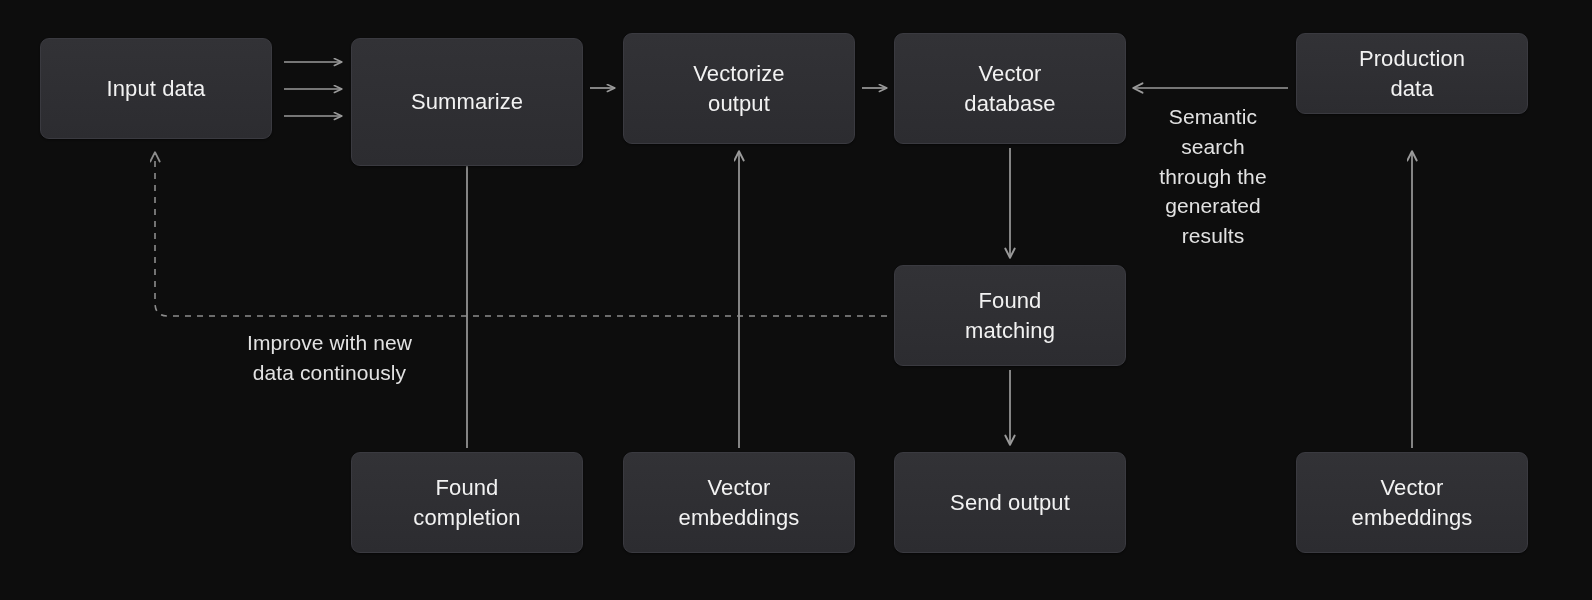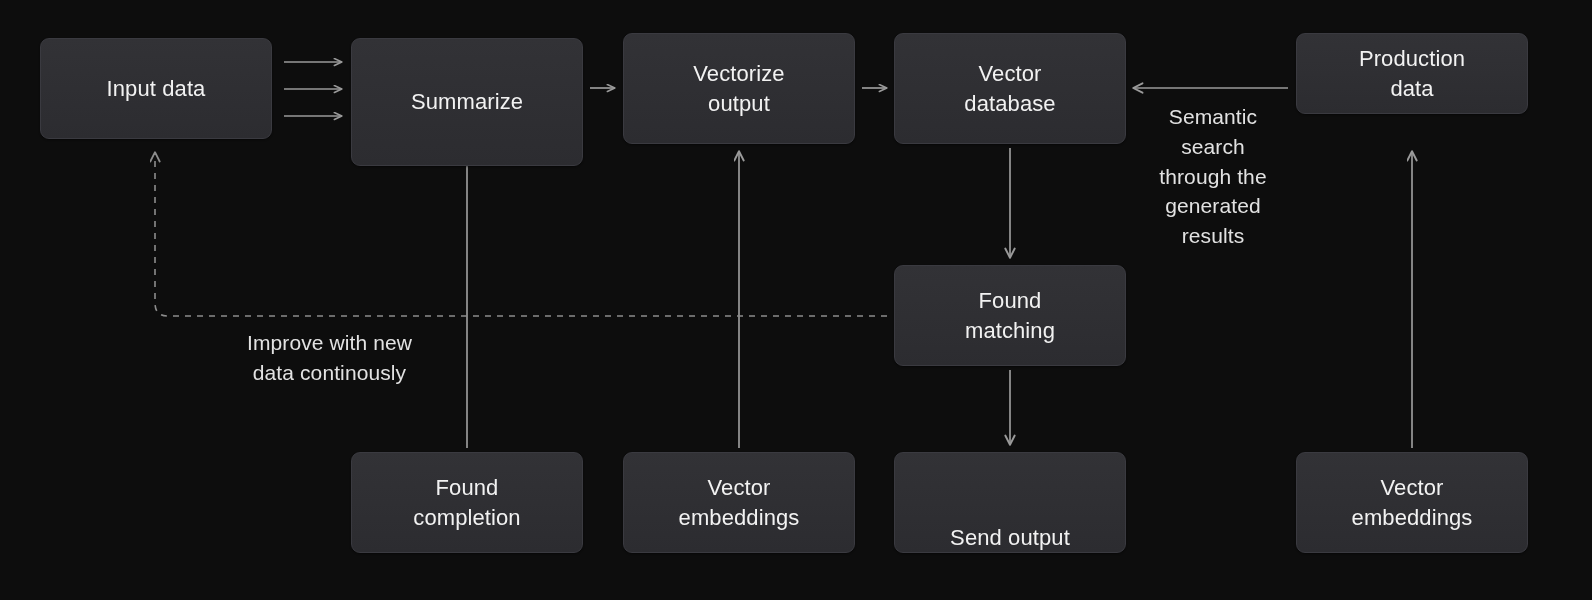--- a/index.html
+++ b/index.html
@@ -126,21 +126,21 @@
   <div class="node" style="left:351px; top:452px; width:232px; height:101px;">
     <span>Found
 completion</span>
   </div>
 
   <div class="node" style="left:623px; top:452px; width:232px; height:101px;">
     <span>Vector
 embeddings</span>
   </div>
 
-  <div class="node" style="left:894px; top:452px; width:232px; height:101px;align-items:flex-end;">
+  <div class="node" style="left:894px; top:452px; width:232px; height:101px;">
     <span>Send output</span>
   </div>
 
   <div class="node" style="left:1296px; top:452px; width:232px; height:101px;">
     <span>Vector
 embeddings</span>
   </div>
 
   <div class="edge-label" style="left:1133px; top:102px; width:160px;">Semantic
 search

